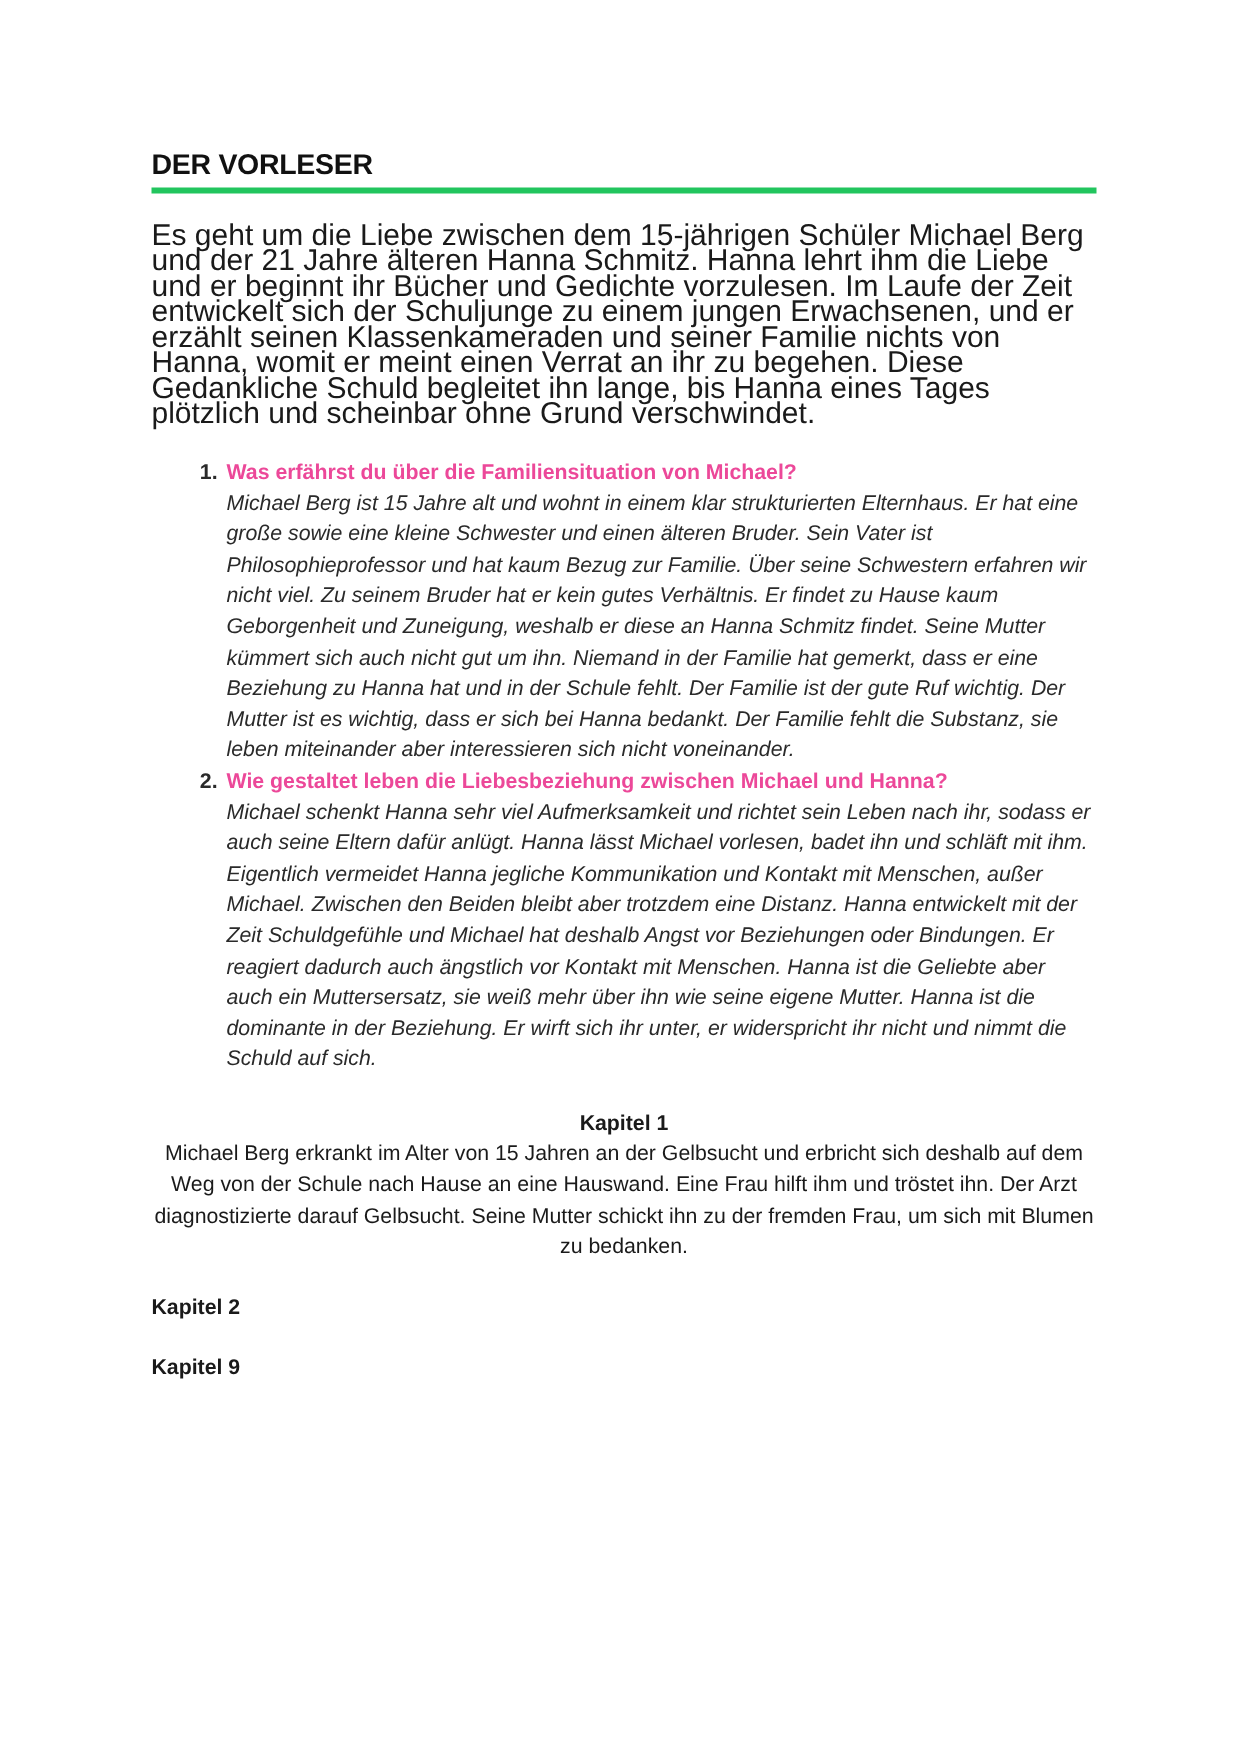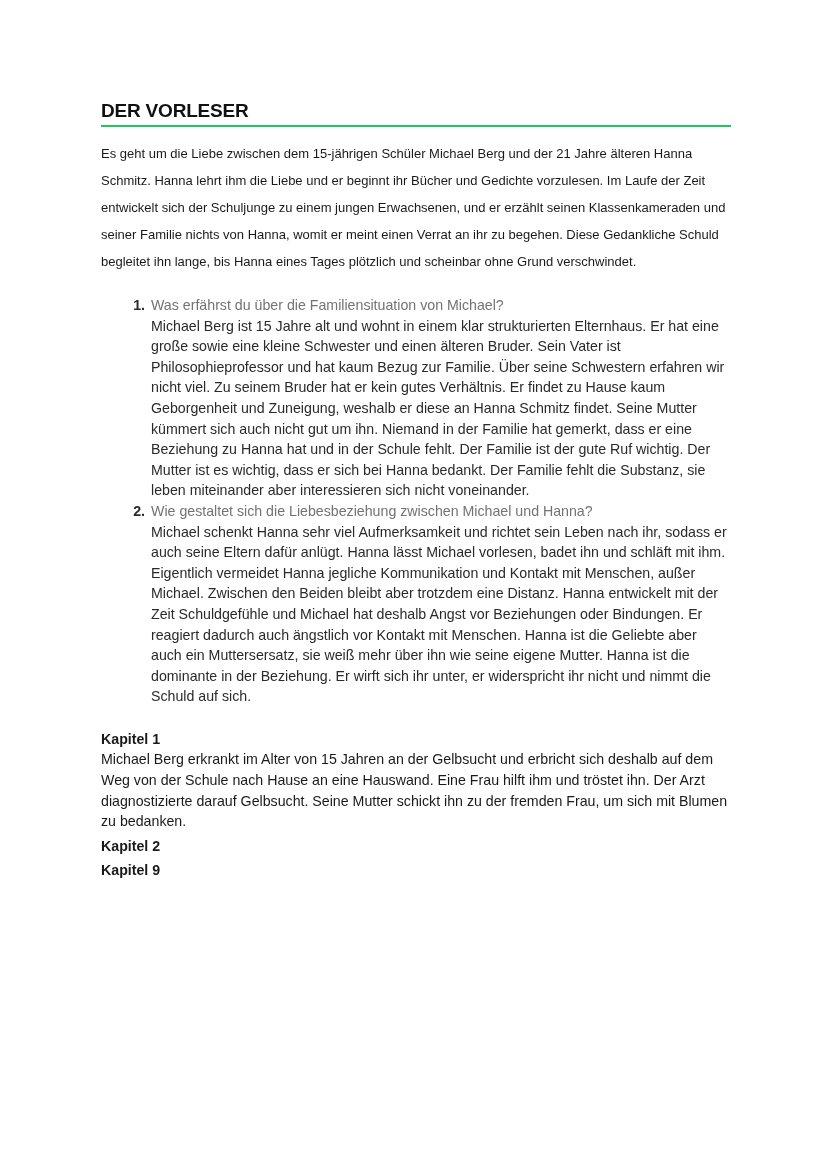--- a/index.html
+++ b/index.html
@@ -1,50 +1,50 @@
 <!DOCTYPE html>
 <html><head>
 <meta charset="utf-8">
 <style>
   html, body { margin: 0; padding: 0; background: #ffffff; }
   body { width: 828px; height: 1171px; position: relative; overflow: hidden;
          font-family: "Liberation Sans", sans-serif; color: #1a1a1a; }
   .page { position: absolute; left: 101px; top: 100px; width: 630px; }
   .title { font-weight: bold; font-size: 19px; letter-spacing: -0.2px; margin: 0;
-           padding-bottom: 3px; border-bottom: 2px solid #22c55e; color: #111; }
-  .intro { font-size: 13px; line-height: 27px; }
+           padding-bottom: 3px; border-bottom: 4px solid #22c55e; color: #111; }
+  .intro { font-size: 20px; line-height: 17px; }
   ol.questions { margin: 20px 0 0 0; padding-left: 48px; font-size: 14.2px; line-height: 20.6px; color: #2a2a2a; }
   ol.questions li { padding-left: 2px; font-weight: bold; }
   ol.questions li::marker { font-weight: bold; }
-  .q-title { font-weight: normal; color: #737373; }
-  .q-answer { font-weight: normal; display: block; }
-  .chapter { margin-top: 4px; font-size: 14.2px; line-height: 20.6px; }
+  .q-title { font-weight: bold; color: #ec4899; }
+  .q-answer { font-weight: normal; display: block; font-style: italic; }
+  .chapter { margin-top: 20px; font-size: 14.2px; line-height: 20.6px; }
   .chapter-title { font-weight: bold; display: block; }
   .chapter-body { display: block; }
 </style>
 </head>
 <body>
 
 <div class="page">
   <h1 class="title">DER VORLESER</h1>
 
   <p class="intro">Es geht um die Liebe zwischen dem 15-jährigen Schüler Michael Berg und der 21 Jahre älteren Hanna Schmitz. Hanna lehrt ihm die Liebe und er beginnt ihr Bücher und Gedichte vorzulesen. Im Laufe der Zeit entwickelt sich der Schuljunge zu einem jungen Erwachsenen, und er erzählt seinen Klassenkameraden und seiner Familie nichts von Hanna, womit er meint einen Verrat an ihr zu begehen. Diese Gedankliche Schuld begleitet ihn lange, bis Hanna eines Tages plötzlich und scheinbar ohne Grund verschwindet.</p>
 
   <ol class="questions">
     <li>
       <span class="q-title">Was erfährst du über die Familiensituation von Michael?</span>
       <span class="q-answer">Michael Berg ist 15 Jahre alt und wohnt in einem klar strukturierten Elternhaus. Er hat eine große sowie eine kleine Schwester und einen älteren Bruder. Sein Vater ist Philosophieprofessor und hat kaum Bezug zur Familie. Über seine Schwestern erfahren wir nicht viel. Zu seinem Bruder hat er kein gutes Verhältnis. Er findet zu Hause kaum Geborgenheit und Zuneigung, weshalb er diese an Hanna Schmitz findet. Seine Mutter kümmert sich auch nicht gut um ihn. Niemand in der Familie hat gemerkt, dass er eine Beziehung zu Hanna hat und in der Schule fehlt. Der Familie ist der gute Ruf wichtig. Der Mutter ist es wichtig, dass er sich bei Hanna bedankt. Der Familie fehlt die Substanz, sie leben miteinander aber interessieren sich nicht voneinander.</span>
     </li>
     <li>
-      <span class="q-title">Wie gestaltet sich die Liebesbeziehung zwischen Michael und Hanna?</span>
+      <span class="q-title">Wie gestaltet leben die Liebesbeziehung zwischen Michael und Hanna?</span>
       <span class="q-answer">Michael schenkt Hanna sehr viel Aufmerksamkeit und richtet sein Leben nach ihr, sodass er auch seine Eltern dafür anlügt. Hanna lässt Michael vorlesen, badet ihn und schläft mit ihm. Eigentlich vermeidet Hanna jegliche Kommunikation und Kontakt mit Menschen, außer Michael. Zwischen den Beiden bleibt aber trotzdem eine Distanz. Hanna entwickelt mit der Zeit Schuldgefühle und Michael hat deshalb Angst vor Beziehungen oder Bindungen. Er reagiert dadurch auch ängstlich vor Kontakt mit Menschen. Hanna ist die Geliebte aber auch ein Muttersersatz, sie weiß mehr über ihn wie seine eigene Mutter. Hanna ist die dominante in der Beziehung. Er wirft sich ihr unter, er widerspricht ihr nicht und nimmt die Schuld auf sich.</span>
     </li>
   </ol>
 
-  <div class="chapter" style="margin-top:22px;">
+  <div class="chapter" style="margin-top:22px;text-align:center;">
     <span class="chapter-title">Kapitel 1</span>
     <span class="chapter-body">Michael Berg erkrankt im Alter von 15 Jahren an der Gelbsucht und erbricht sich deshalb auf dem Weg von der Schule nach Hause an eine Hauswand. Eine Frau hilft ihm und tröstet ihn. Der Arzt diagnostizierte darauf Gelbsucht. Seine Mutter schickt ihn zu der fremden Frau, um sich mit Blumen zu bedanken.</span>
   </div>
 
   <div class="chapter">
     <span class="chapter-title">Kapitel 2</span>
   </div>
 
   <div class="chapter">
     <span class="chapter-title">Kapitel 9</span>

